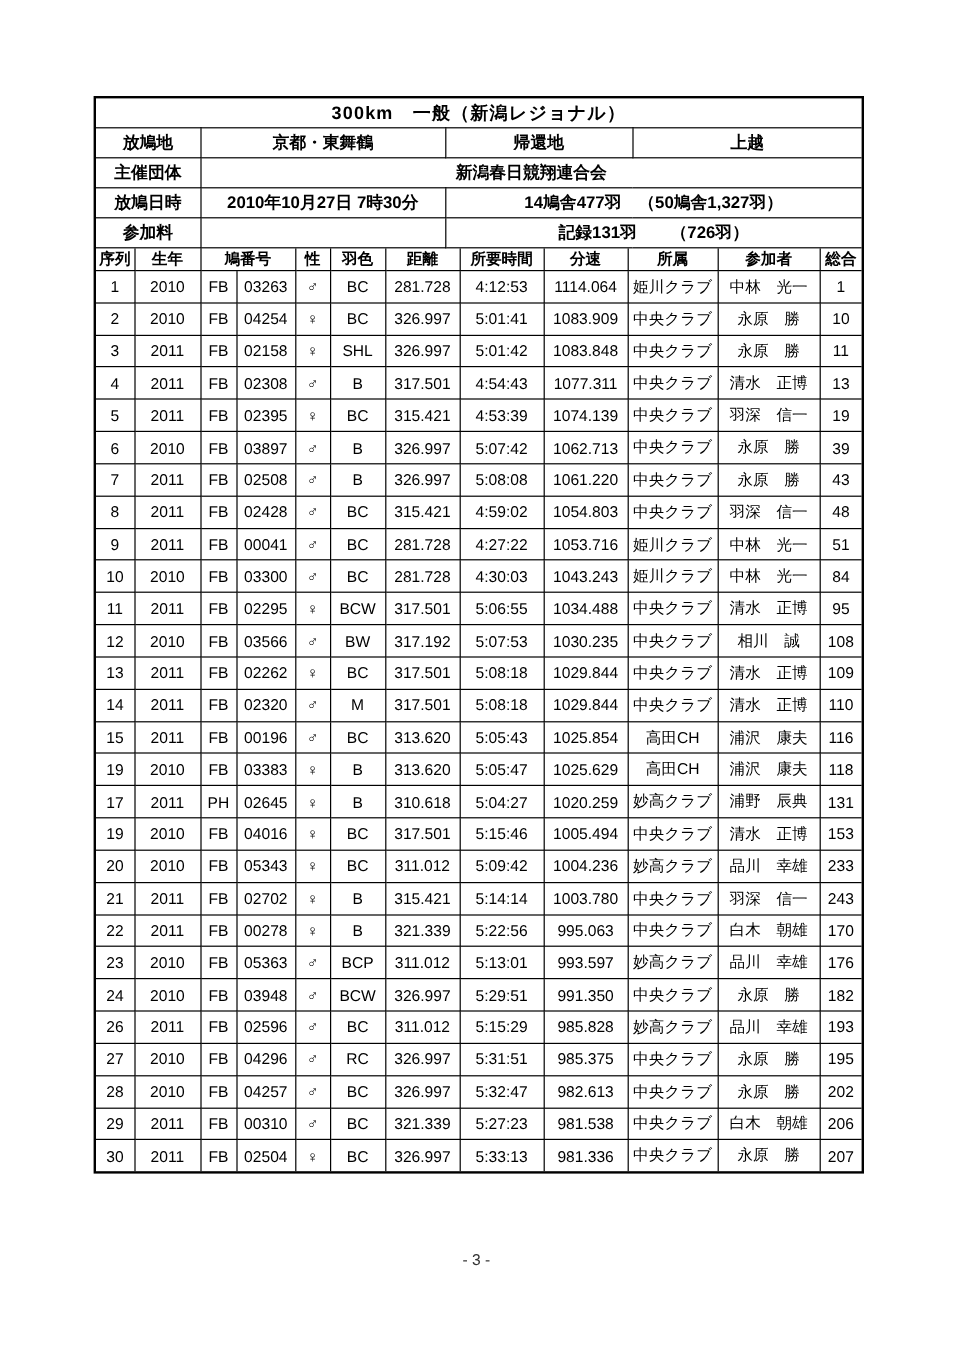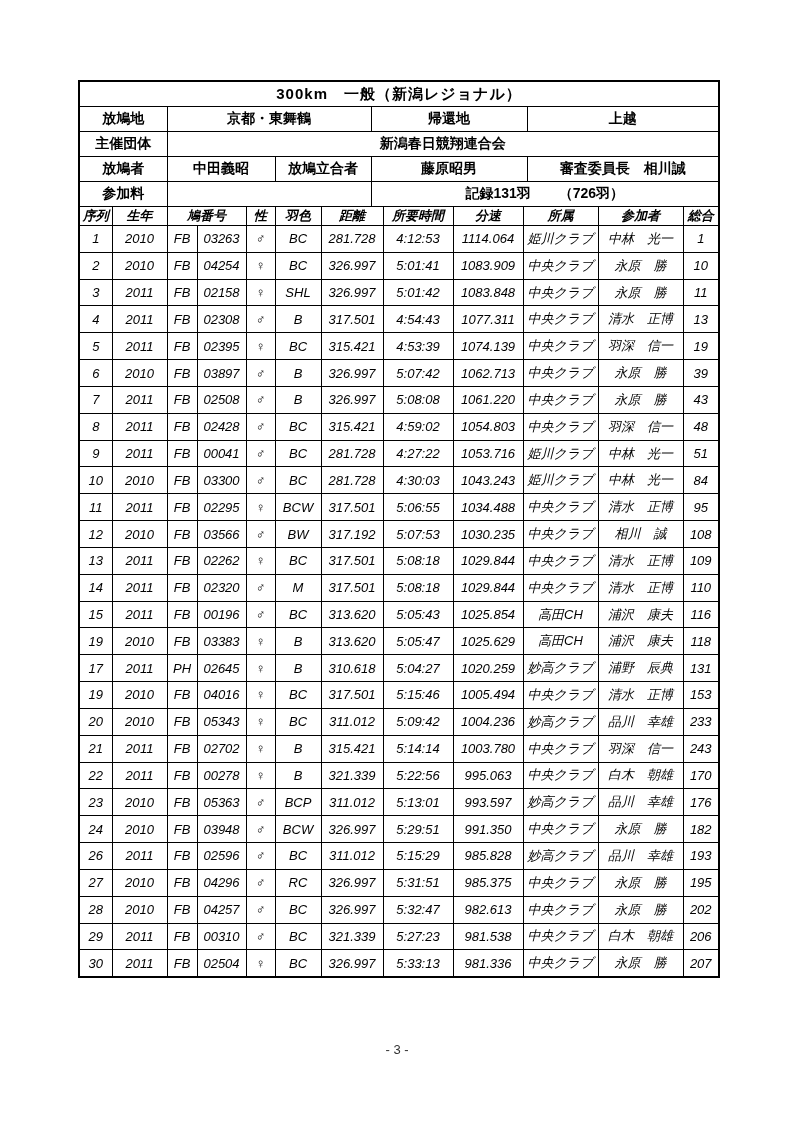--- a/index.html
+++ b/index.html
@@ -32,21 +32,21 @@
   
   .doc table tr > *:first-child { border-left: 0; }
   .doc table tr > *:last-child { border-right: 0; }
   .hdr tr:first-child > * { border-top: 0; }
   .grid thead tr > * { border-top: 0; }
   .grid tbody tr:last-child > * { border-bottom: 0; }
 
   .hdr td { font-weight: bold; font-size: 14px; height: 24px; margin-left: 12px; }
   .hdr .title-cell { font-size: 15px; letter-spacing: 1px; }
 
-  .grid { height: 769px; font-style: italic; }
+  .grid { height: 769px; }
   .grid th { font-weight: bold; font-size: 13px; }
   .grid td { font-size: 13px; font-weight: normal; }
 
   .footer {
     position: absolute;
     top: 1042px;
     left: 0;
     width: 100%;
     text-align: center;
     font-size: 13px;
@@ -76,25 +76,23 @@
         <td>放鳩地</td>
         <td colspan="2">京都・東舞鶴</td>
         <td>帰還地</td>
         <td>上越</td>
       </tr>
       <tr>
         <td>主催団体</td>
         <td colspan="4">新潟春日競翔連合会</td>
       </tr>
       <tr>
-        <td>放鳩者</td>
-        <td>中田義昭</td>
-        <td>放鳩立合者</td>
-        <td>藤原昭男</td>
-        <td>審査委員長　相川誠</td>
+        <td>放鳩日時</td>
+        <td colspan="2">2010年10月27日 7時30分</td>
+        <td colspan="2">14鳩舎477羽　（50鳩舎1,327羽）</td>
       </tr>
       <tr>
         <td>参加料</td>
         <td colspan="2"></td>
         <td colspan="2">記録131羽　　（726羽）</td>
       </tr>
     </tbody>
       </table>
 
     <table class="grid">

